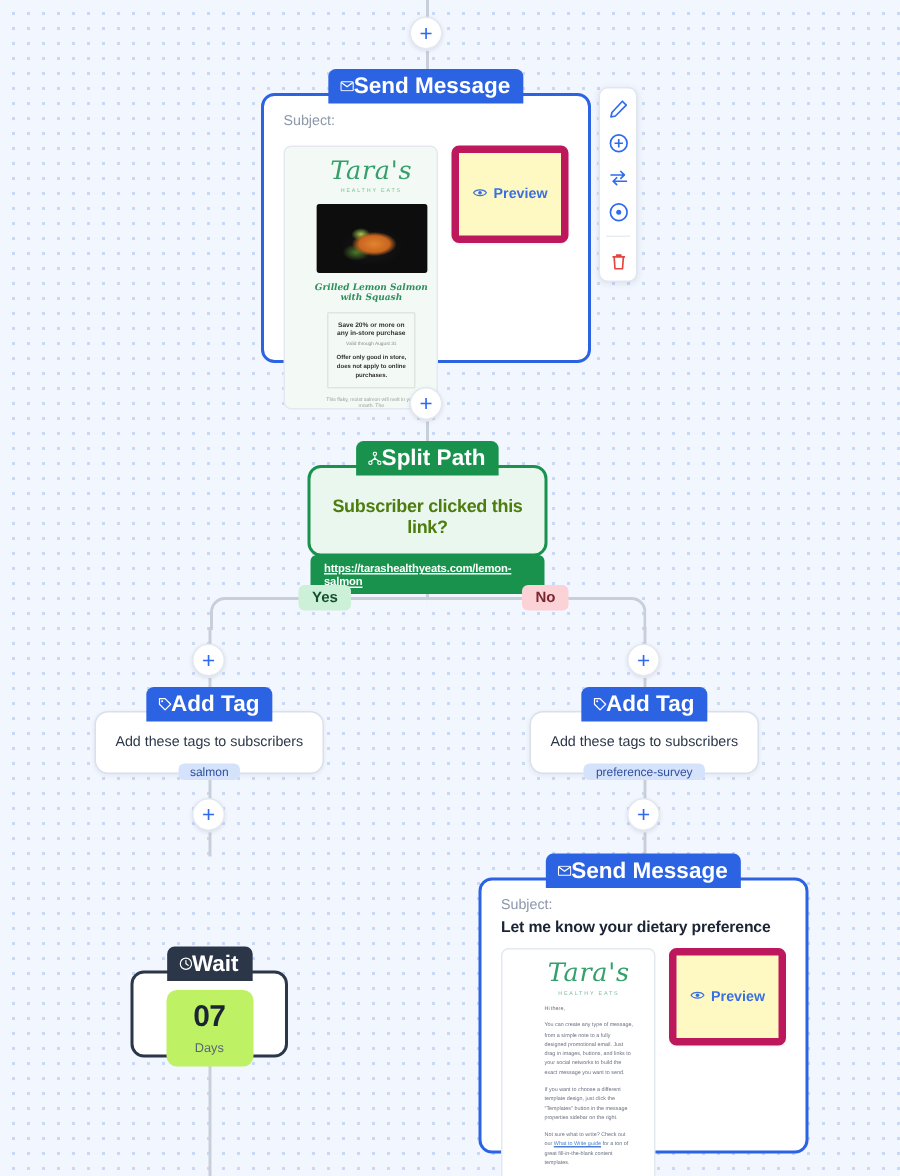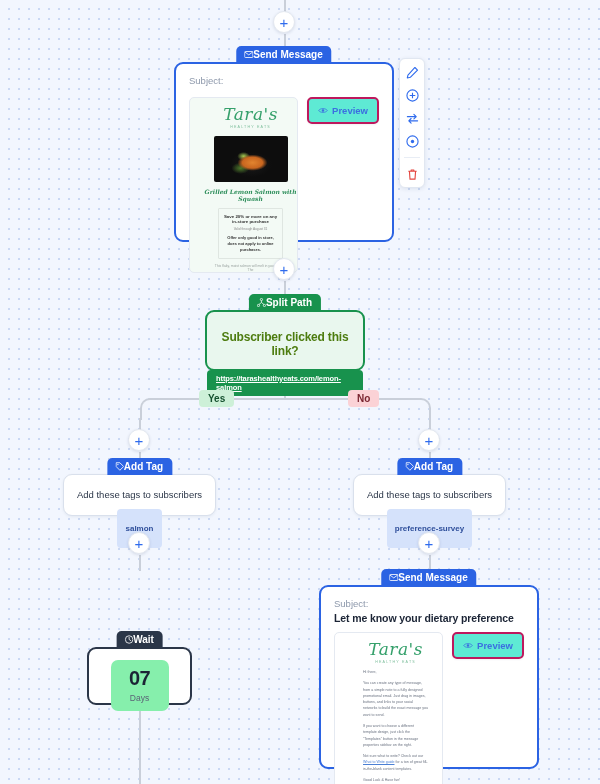--- a/index.html
+++ b/index.html
@@ -40,21 +40,21 @@
   }
   .branch-yes { background: #cdf0d8; color: #15512f; }
   .branch-no  { background: #fbd2d6; color: #7a2530; }
 
   
   .node { position: absolute; z-index: 4; }
   .node-pill {
     position: absolute; top: 0; left: 50%; transform: translateX(-50%);
     display: flex; align-items: center; gap: 0;
     padding: 3px 9px 3px 8px; border-radius: 5px 5px 0 0;
-    font-size: 10px; font-weight: 700; color: #fff; white-space: nowrap;
+    font-size: 15px; font-weight: 700; color: #fff; white-space: nowrap;
     z-index: 5;
   }
   .pill-blue  { background: #2b63e3; }
   .pill-green { background: #18924d; }
   .pill-dark  { background: #2b3648; }
   .node-pill svg { display: block; }
 
   .node-body {
     position: absolute; top: 16px; left: 0; right: 0; bottom: 0;
     background: #ffffff; border-radius: 9px;
@@ -71,22 +71,22 @@
   .email-row  { display: flex; gap: 9px; padding: 0 13px 12px 13px; }
 
   .preview-pane {
     flex: 1; border: 1px solid #e4e9f1; border-radius: 5px;
     background: #f3faf5; overflow: hidden; position: relative; padding-left: 14px;
   }
   .preview-pane.white { background: #ffffff; }
 
   .btn-preview {
     align-self: flex-start; display: flex; align-items: center; gap: 4px;
-    padding: 6px 9px; border: 2px solid #be185d; border-radius: 5px;
-    background: #5eead4; color: #3b6fe0; font-size: 9.5px; font-weight: 700;
+    padding: 22px 9px; border: 5px solid #be185d; border-radius: 5px;
+    background: #fef9c3; color: #3b6fe0; font-size: 9.5px; font-weight: 700;
     white-space: nowrap; cursor: pointer;
     box-shadow: 0 1px 2px rgba(30,50,90,.06);
   }
 
   
   .brand { text-align: center; padding-top: 8px; }
   .brand-name {
     font-family: "DejaVu Serif", serif; font-style: italic;
     font-size: 17px; color: #35a06b; letter-spacing: .5px; line-height: 1;
   }
@@ -139,28 +139,28 @@
   .url-pill {
     display: block; margin: 12px auto 0 auto; width: fit-content;
     background: #18924d; color: #fff; font-size: 7.5px; font-weight: 700;
     padding: 4px 9px; border-radius: 4px; letter-spacing: -.1px; text-decoration: underline;
   }
 
   
   .tag-head { text-align: center; font-size: 9.5px; color: #2b3648; padding: 14px 10px 0 10px; }
   .tag-chip {
     display: block; margin: 9px auto 0 auto; width: fit-content;
-    background: #d5e2fb; color: #2f4f9b; font-size: 8px; font-weight: 700;
-    padding: 15px 8px; border-radius: 4px;
+    background: #d5e2fb; color: #2f4f9b; font-size: 8px; font-weight: 400;
+    padding: 1px 8px; border-radius: 4px;
   }
 
   
   .wait-box {
     margin: 11px auto 16px auto; width: 58px; padding: 8px 0 8px 0;
-    background: #86efac; border-radius: 7px; text-align: center;
+    background: #bef264; border-radius: 7px; text-align: center;
   }
   .wait-num  { font-size: 20px; font-weight: 700; color: #1b2435; line-height: 1; letter-spacing: -.5px; }
   .wait-unit { font-size: 8.5px; color: #5b6477; margin-top: 5px; }
 </style>
 </head>
 <body>
 
 <div id="canvas">
 
   <div class="vline" style="left:284px; top:0px; height:12px;"></div>

